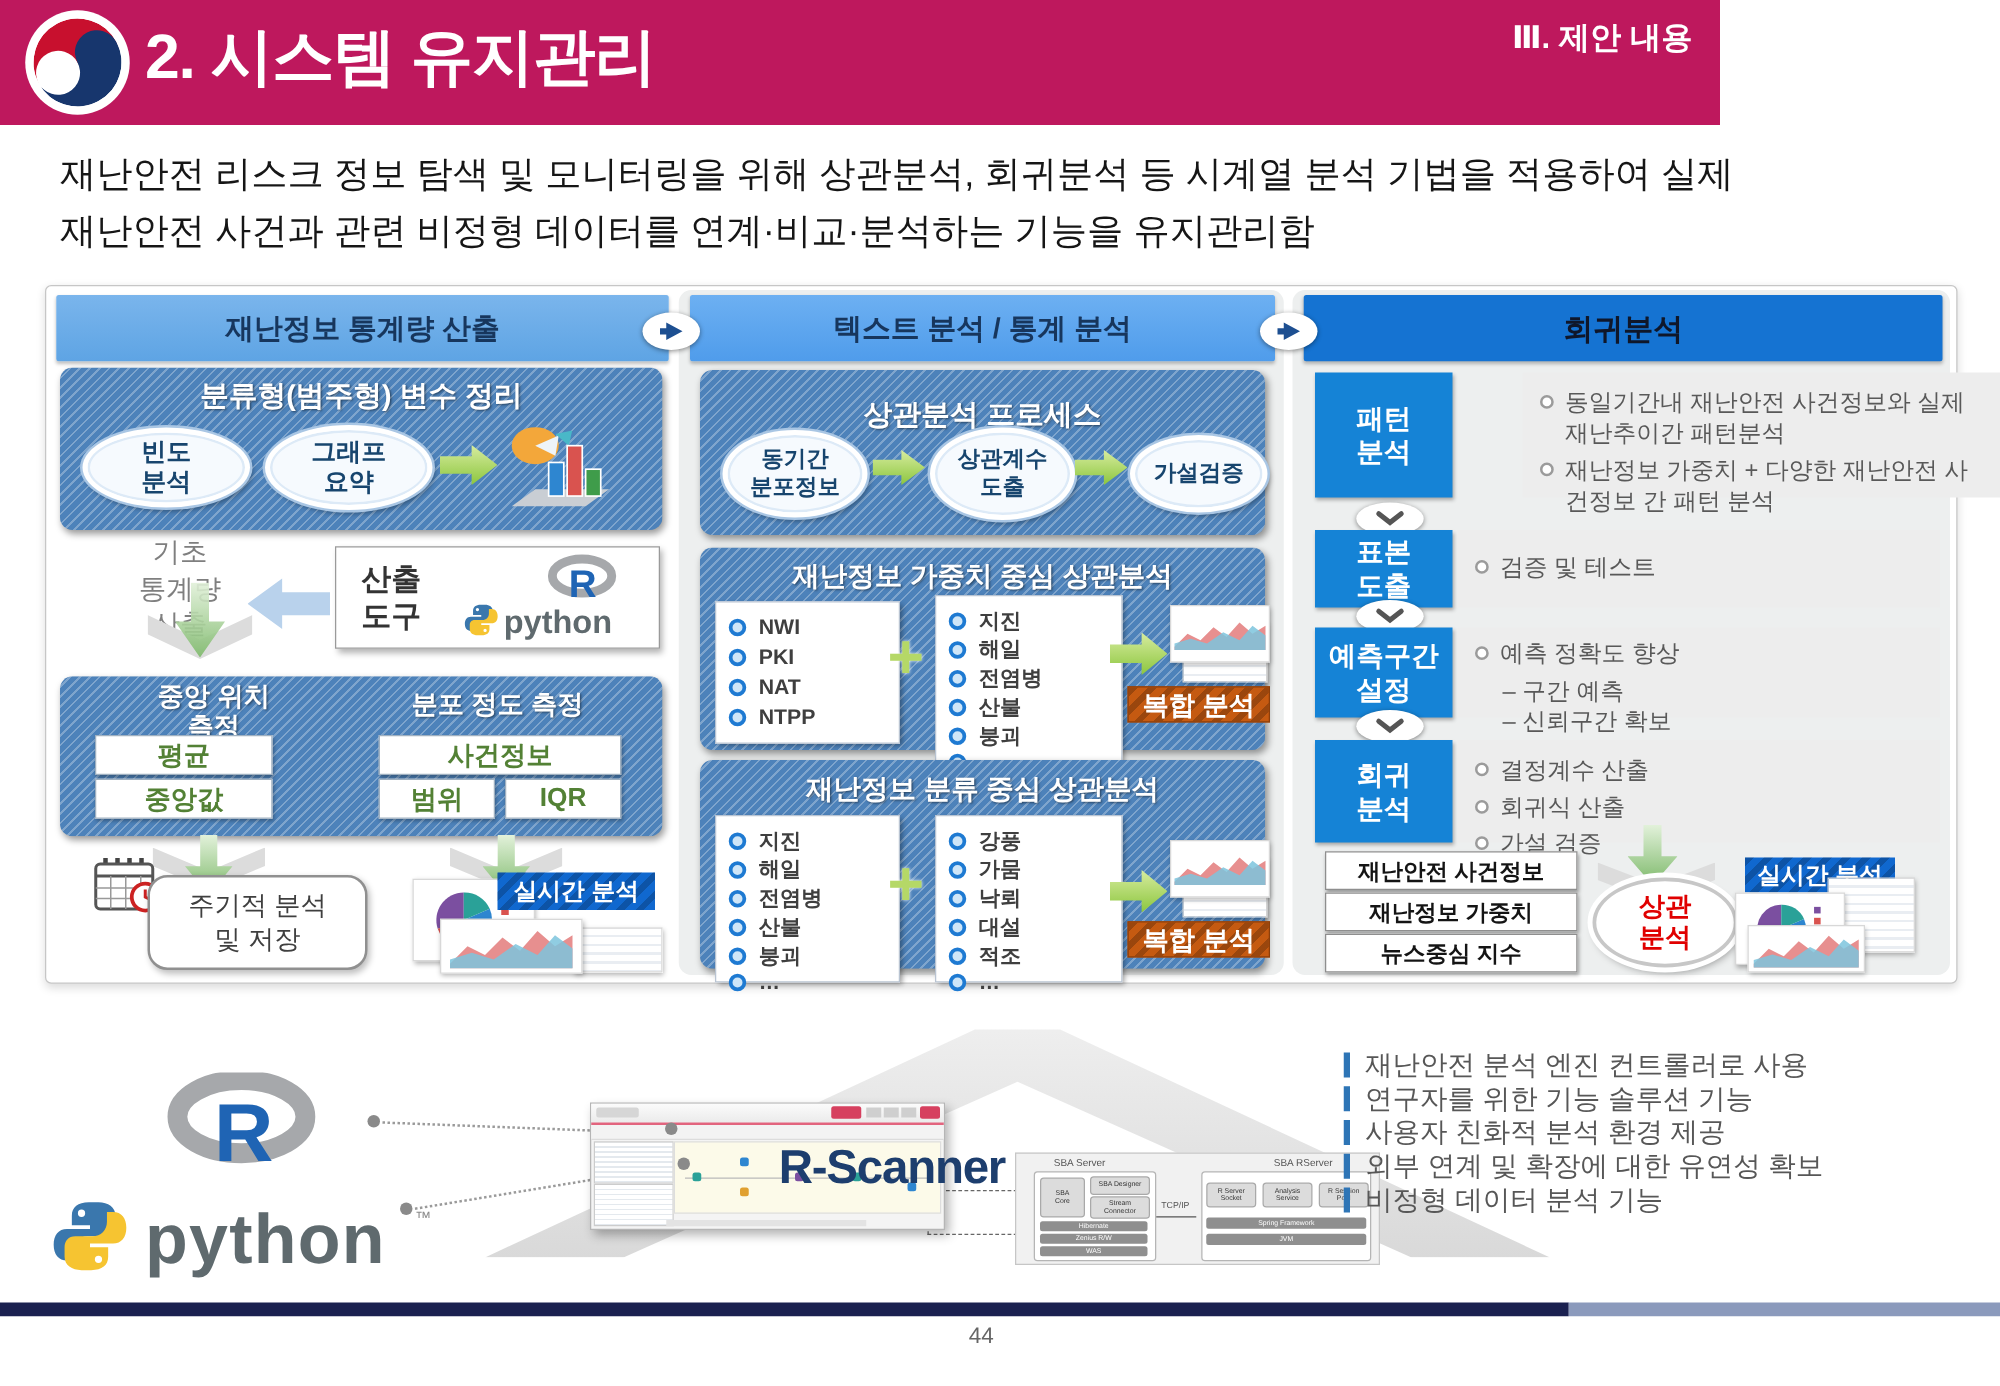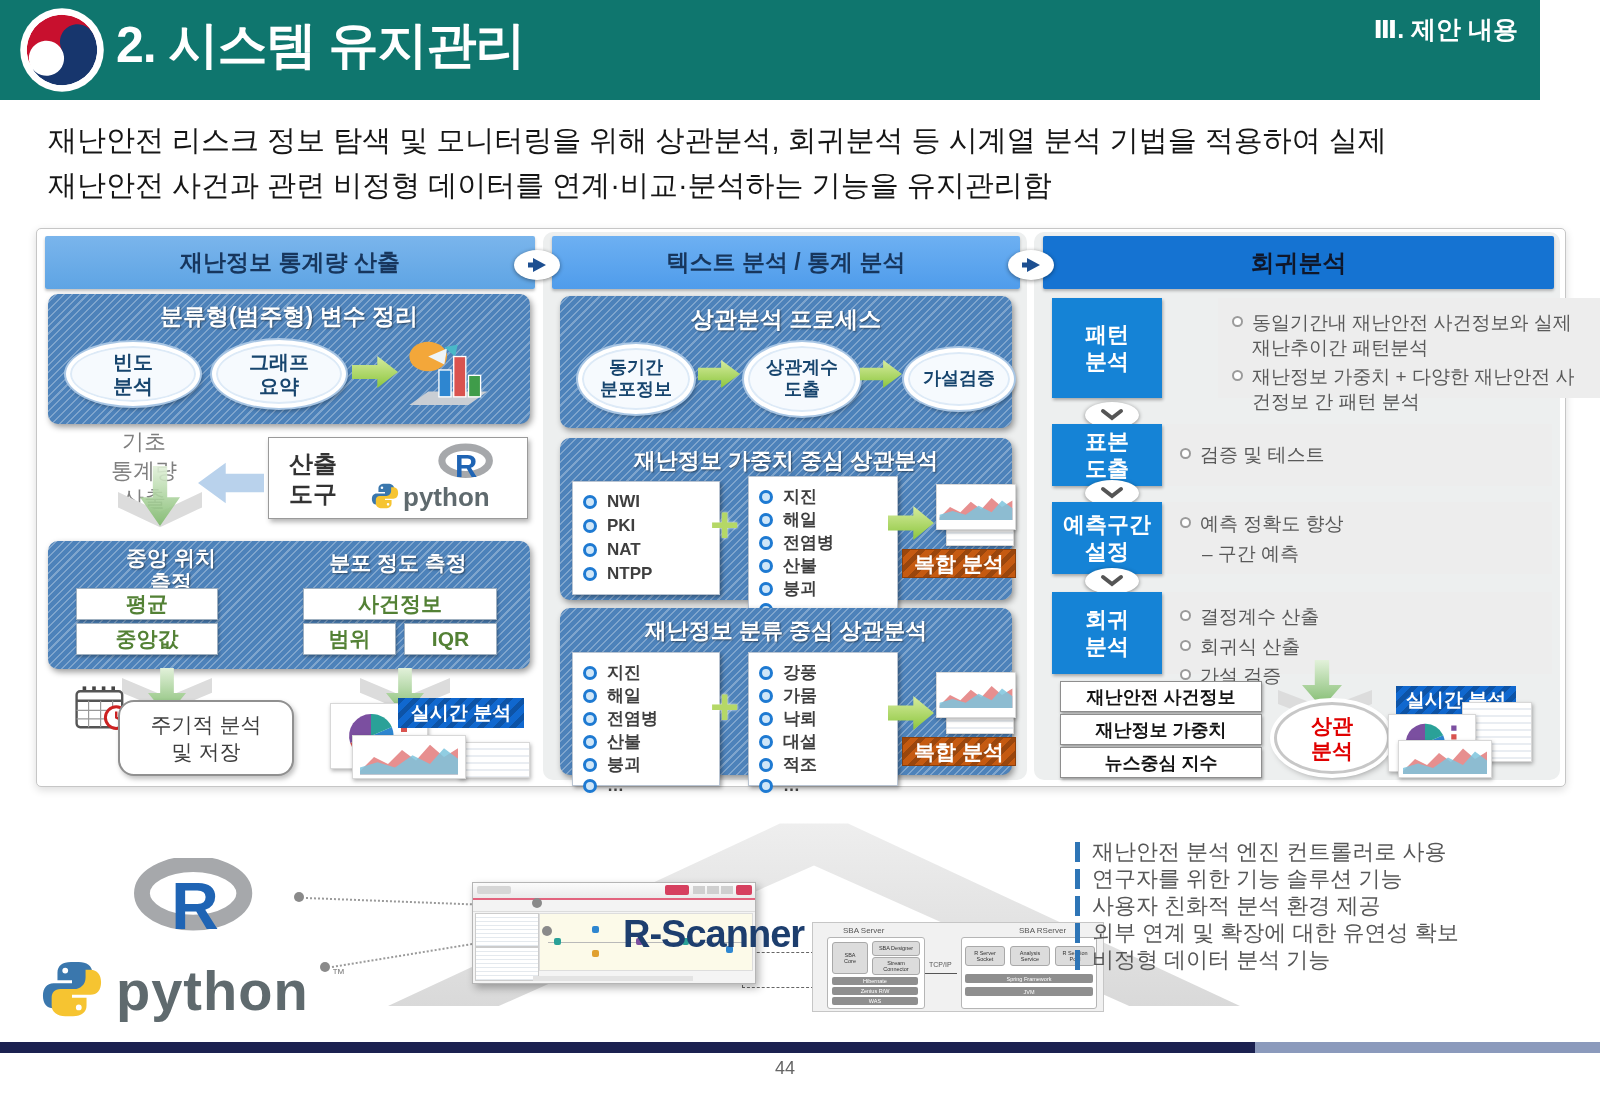--- a/index.html
+++ b/index.html
@@ -3,21 +3,21 @@
 <meta charset="utf-8">
 <style>
   html,body{margin:0;padding:0;background:#fff;}
   body{font-family:"Liberation Sans","DejaVu Sans",sans-serif;}
   #page{position:relative;width:1600px;height:1109px;background:#fff;overflow:hidden;}
   .abs{position:absolute;}
   .pre{white-space:pre-line;}
   .ctr{display:flex;align-items:center;justify-content:center;text-align:center;}
 
   
-  .topbar{left:0;top:0;width:1540px;height:100px;background:#0f766e;}
+  .topbar{left:0;top:0;width:1376px;height:100px;background:#be185d;}
   .slide-title{left:116px;top:12px;font-size:50px;font-weight:700;color:#fff;letter-spacing:-1px;}
   .section-tag{right:22px;top:13px;font-size:25px;font-weight:700;color:#fff;}
 
   .intro{left:48px;top:118px;width:1520px;font-size:29px;line-height:1.55;color:#161616;}
 
   
   .board{left:36px;top:228px;width:1528px;height:557px;background:#fff;border:1px solid #c6c6c6;border-radius:5px;box-shadow:0 3px 8px rgba(0,0,0,.14);}
   .panel{background:#edefef;border-radius:10px;}
 
   .hdr{font-weight:700;border-radius:2px;box-shadow:0 2px 3px rgba(0,0,0,.25);}
@@ -219,21 +219,21 @@
   <div class="abs blabel ctr" style="left:398px;top:698px;width:126px;height:30px">실시간 분석</div>
   <div class="abs card tbl" style="left:458px;top:742px;width:70px;height:34px"></div>
   <div class="abs card" style="left:352px;top:735px;width:112px;height:42px">
     <svg width="112" height="42" viewBox="0 0 60 24">
       <polygon points="2,20 10,12 18,16 26,8 34,14 42,5 50,12 58,7 58,22 2,22" fill="#e78f8f"></polygon>
       <polygon points="2,18 12,15 22,18 32,11 42,16 50,7 58,13 58,22 2,22" fill="#7cc4dd" opacity=".85"></polygon>
     </svg>
   </div>
 
   <div class="abs hatch" style="left:560px;top:296px;width:452px;height:132px">
-    <div class="htitle" style="margin-top:8px;font-size:23px">상관분석 프로세스</div>
+    <div class="htitle" style="margin-top:20px;font-size:23px">상관분석 프로세스</div>
   </div>
   <div class="abs bubble ctr pre" style="left:578px;top:344px;width:108px;height:62px;font-size:18px">동기간
 분포정보</div>
   <div class="abs gar" style="left:698px;top:360px;width:42px;height:28px"></div>
   <div class="abs bubble ctr pre" style="left:744px;top:342px;width:108px;height:66px;font-size:18px">상관계수
 도출</div>
   <div class="abs gar" style="left:860px;top:360px;width:42px;height:28px"></div>
   <div class="abs bubble ctr pre" style="left:904px;top:348px;width:102px;height:54px;font-size:18px">가설검증</div>
 
   <div class="abs hatch" style="left:560px;top:438px;width:452px;height:162px">
@@ -393,20 +393,21 @@
   </div>
 
   <div class="abs r3label ctr pre" style="left:1052px;top:502px;width:110px;height:72px">예측구간
 설정</div>
   <div class="abs r3body" style="left:1166px;top:502px;width:386px;height:72px">
     <div class="r3li" style="margin-top:2px">
         <span class="odot"></span>
         <span>예측 정확도 향상</span>
       </div>
     <div class="sub">– 구간 예측</div>
+    <div class="sub">– 신뢰구간 확보</div>
   </div>
   <div class="abs chev-ell" style="left:1085px;top:568px;width:54px;height:26px">
     <svg width="26" height="14" viewBox="0 0 26 14">
         <path d="M4 3 L13 10 L22 3" stroke="#555" stroke-width="4" fill="none" stroke-linecap="round"></path>
       </svg>
   </div>
 
   <div class="abs r3label ctr pre" style="left:1052px;top:592px;width:110px;height:82px">회귀
 분석</div>
   <div class="abs r3body" style="left:1166px;top:592px;width:386px;height:82px">

